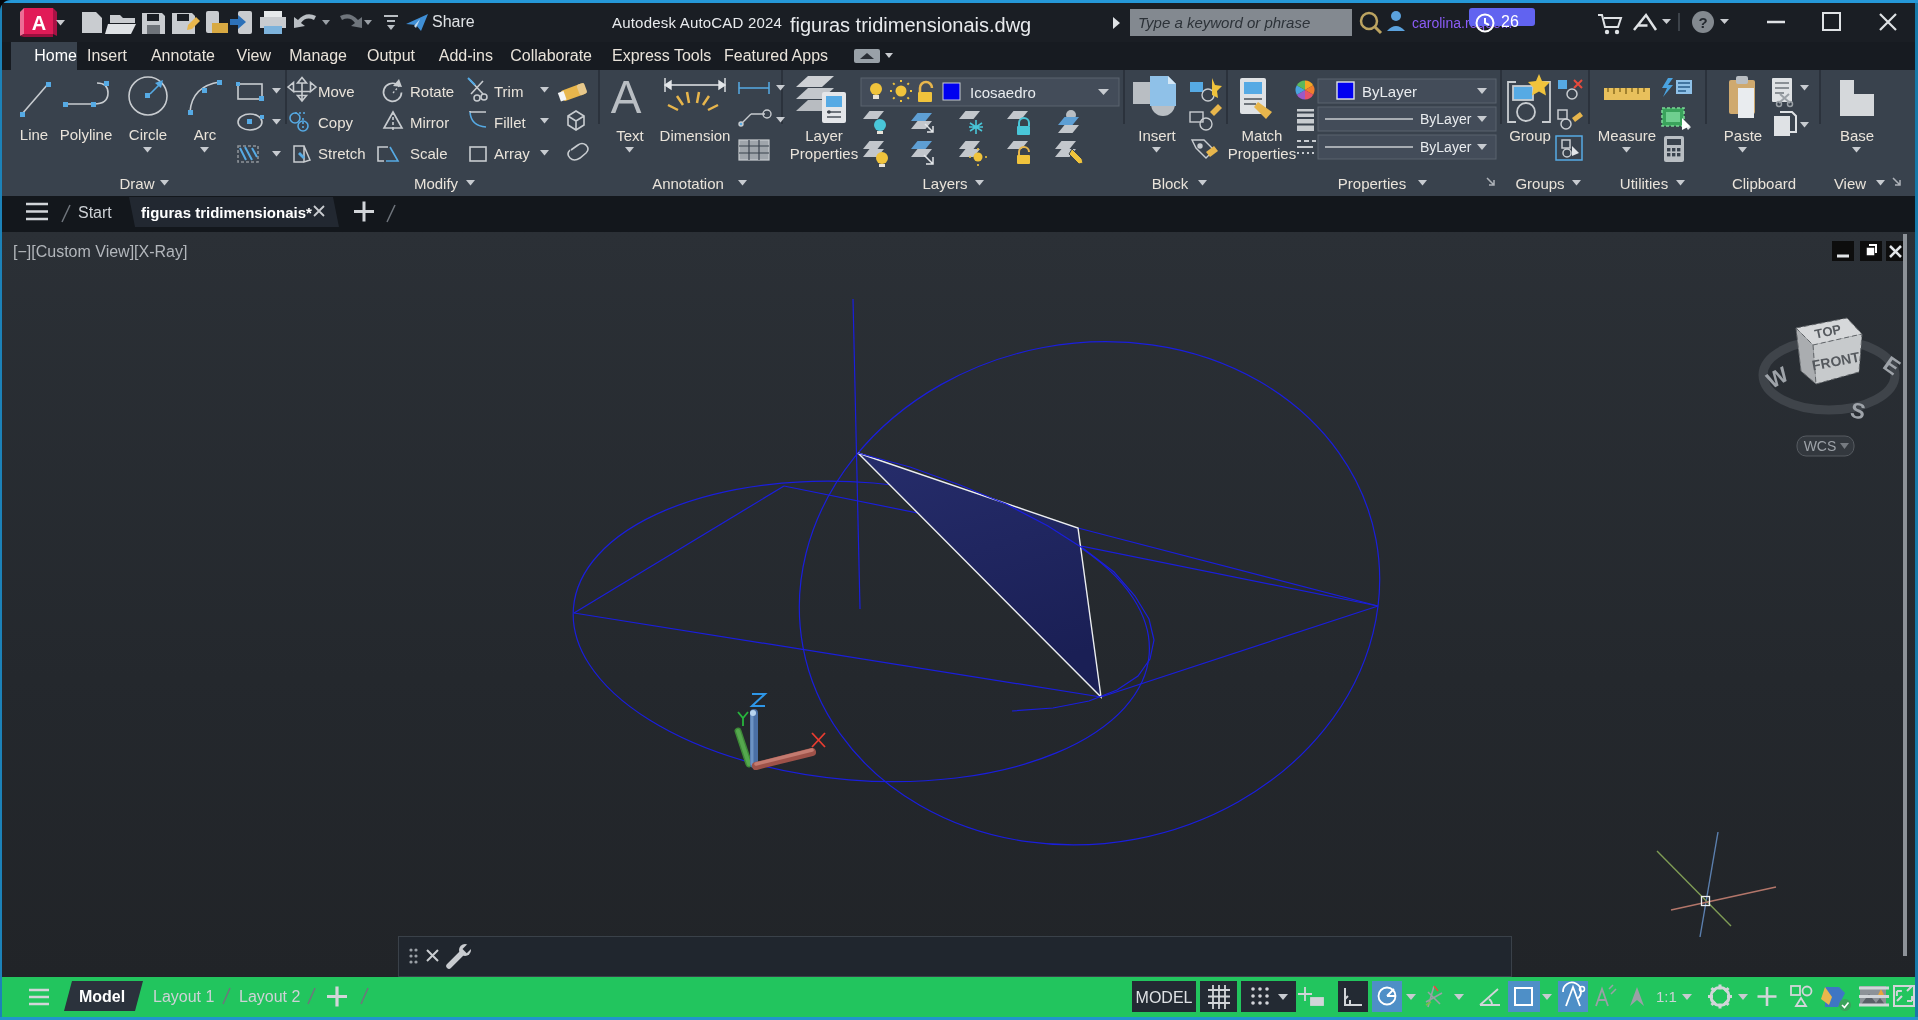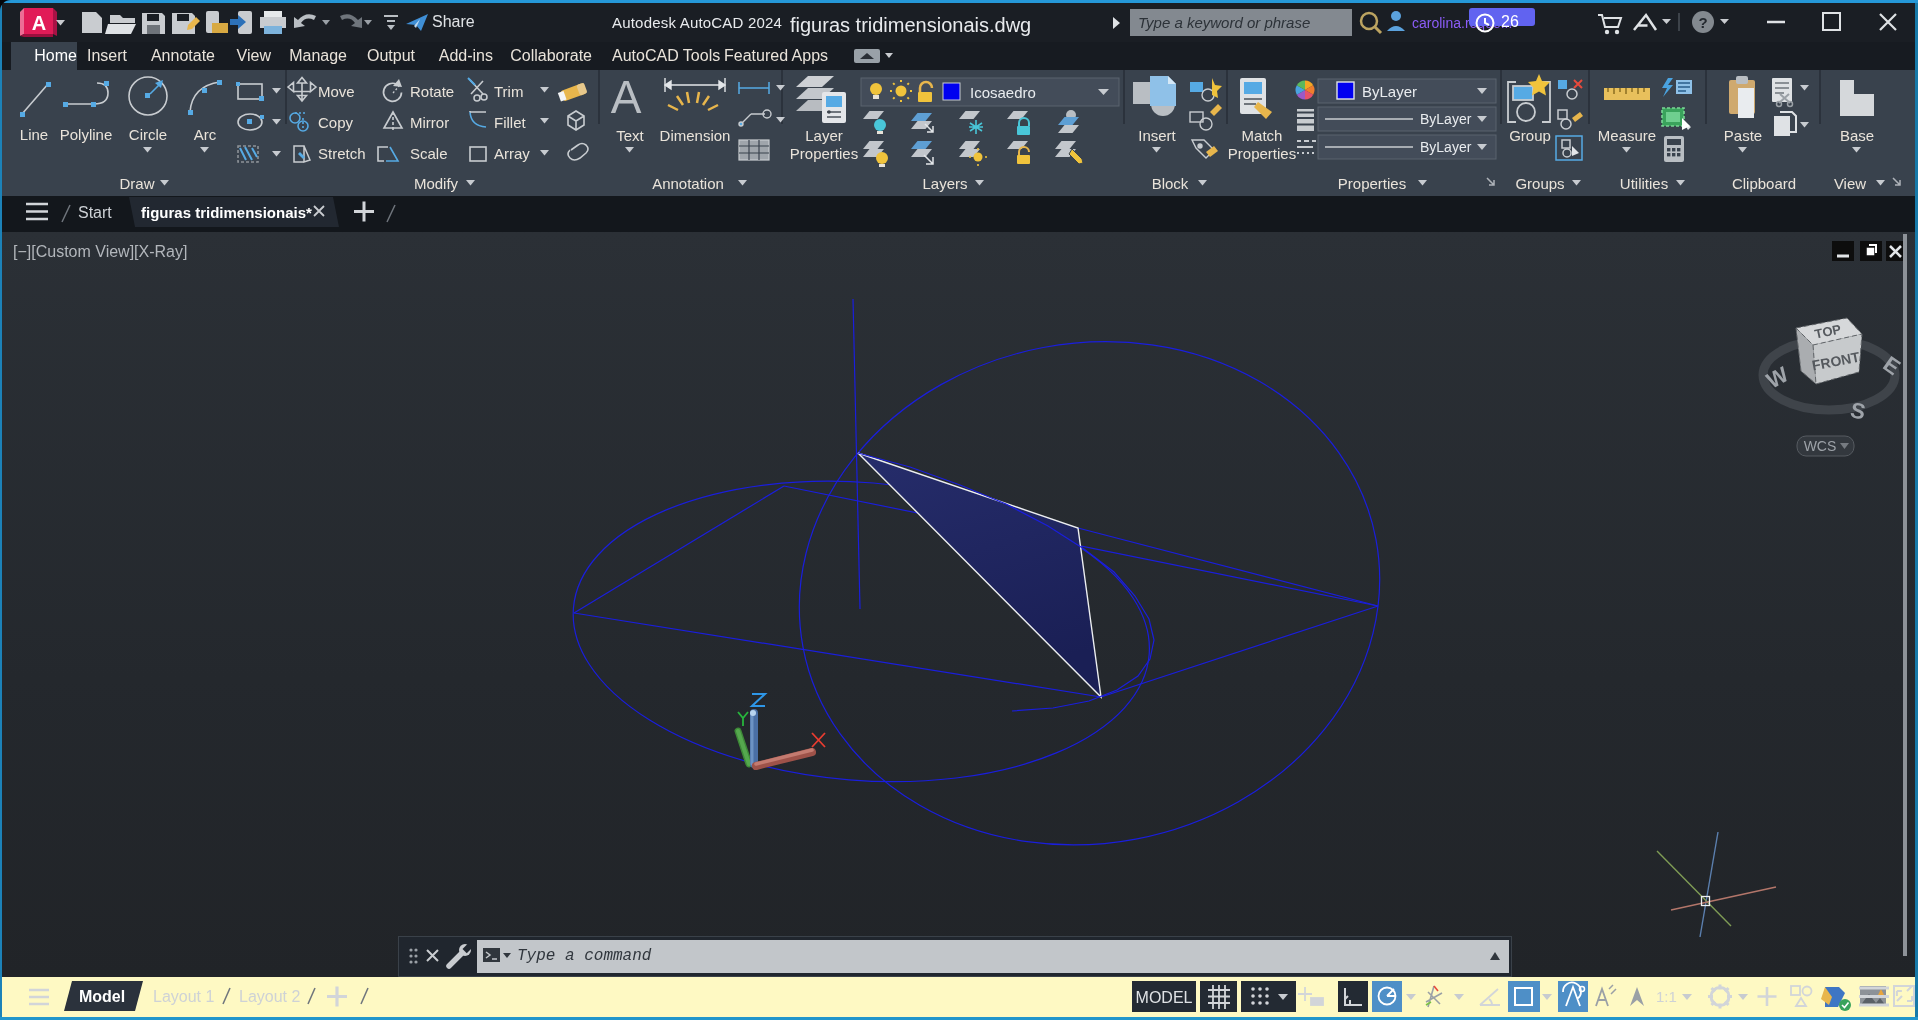--- a/index.html
+++ b/index.html
@@ -25,21 +25,21 @@
 
 #ribbon{top:70px;left:2px;width:1913px;height:126px;background:#39424d;}
 
 #filetabs{top:196px;left:2px;width:1913px;height:36px;background:#13171c;}
 
 #canvas{top:232px;left:2px;width:1913px;height:745px;background:linear-gradient(#2b3036,#24282d 60%,#212428);}
 
 #cmdbar{top:936px;left:398px;width:1114px;height:41px;background:#20262e;border:1px solid #3a4149;}
 #cmdfield{position:absolute;top:3px;left:78px;width:1032px;height:33px;background:#c2c6ca;color:#30363d;font-style:italic;font-size:16px;font-family:"Liberation Mono",monospace;line-height:33px;}
 
-#statusbar{top:977px;left:2px;width:1913px;height:40px;background:#fef9c3;}
+#statusbar{top:977px;left:2px;width:1913px;height:40px;background:#22c55e;}
 text{font-family:"Liberation Sans",sans-serif;}
 </style>
 </head>
 <body>
 <div id="app">
 <div class="abs" id="titlebar">
 <svg width="1913" height="39" style="position:absolute;top:0;left:0">
 
  <rect x="22" y="5" width="29" height="28" fill="#e11b57"></rect>
         <path d="M22 5 l-4 4 v24 l4 -2z" fill="#ec6d95"></path>
@@ -122,21 +122,21 @@
 </div>
 <div class="abs" id="tabrow">
 <div class="rtab" id="tab-home">Home</div>
 <div class="rtab" style="left:85px;width:40px">Insert</div>
 <div class="rtab" style="left:143px;width:70px">Annotate</div>
 <div class="rtab" style="left:229px;width:40px">View</div>
 <div class="rtab" style="left:285px;width:60px">Manage</div>
 <div class="rtab" style="left:361px;width:52px">Output</div>
 <div class="rtab" style="left:431px;width:60px">Add-ins</div>
 <div class="rtab" style="left:508px;width:82px">Collaborate</div>
-<div class="rtab" style="left:610px;width:92px">AutoCAD Tools</div>
+<div class="rtab" style="left:610px;width:92px">Express Tools</div>
 <div class="rtab" style="left:722px;width:98px">Featured Apps</div>
 <svg width="46" height="28" style="position:absolute;left:850px;top:0">
         <rect x="2" y="7" width="26" height="14" rx="2" fill="#99a1a8"></rect>
         <path d="M8 17 l7 -6 7 6z" fill="#2a2f36"></path>
         <path d="M33 11 l8 0 -4 5z" fill="#c9ccd0"></path>
       </svg>
 </div>
 <div class="abs" id="ribbon">
 <svg width="1913" height="126" viewBox="2 70 1913 126" style="position:absolute;top:0;left:0" font-family="Liberation Sans,sans-serif">
 <defs>
@@ -606,27 +606,20 @@
           <circle cx="12" cy="19" r="1.6"></circle>
           <circle cx="17" cy="19" r="1.6"></circle>
           <circle cx="12" cy="25" r="1.6"></circle>
           <circle cx="17" cy="25" r="1.6"></circle>
         </g>
 <path d="M28 13 l11 11 m0 -11 l-11 11" stroke="#c9ccd0" stroke-width="2"></path>
 <path d="M50 29 l12 -12" stroke="#c9ccd0" stroke-width="5.5" stroke-linecap="round" fill="none"></path>
         <circle cx="66" cy="13" r="6" fill="#c9ccd0"></circle>
         <rect x="63.5" y="2" width="6" height="12" fill="#20262e" transform="rotate(45 66 13)"></rect>
 </svg>
-<div id="cmdfield"><svg width="30" height="33" style="position:absolute;left:4px;top:0">
-          <rect x="2" y="8" width="17" height="14" fill="#30363d"></rect>
-          <path d="M5 12 l4 3 -4 3 m6 1 h5" stroke="#c2c6ca" stroke-width="1.5" fill="none"></path>
-          <path d="M22 13 l8 0 -4 5z" fill="#30363d"></path>
-        </svg><span style="margin-left:40px">Type  a  command</span><svg width="16" height="33" style="position:absolute;right:6px;top:0">
-          <path d="M3 20 l5 -8 5 8z" fill="#30363d"></path>
-        </svg></div>
 </div>
 <div class="abs" id="statusbar">
 <svg width="1913" height="40" font-family="Liberation Sans,sans-serif">
 <g stroke="#d2d5d9" stroke-width="2.6">
           <path d="M27 13 h20 M27 20 h20 M27 27 h20"></path>
         </g>
 <path d="M70 4 L141 4 133 34 62 34z" fill="#2b323c"></path>
 <text x="100" y="25" fill="#fff" font-size="16" font-weight="bold" text-anchor="middle">Model</text>
 <text x="151" y="25" fill="#ced2d6" font-size="16">Layout 1</text>
 <path d="M221 27 l7 -16" stroke="#6f757c" stroke-width="1.5"></path>

